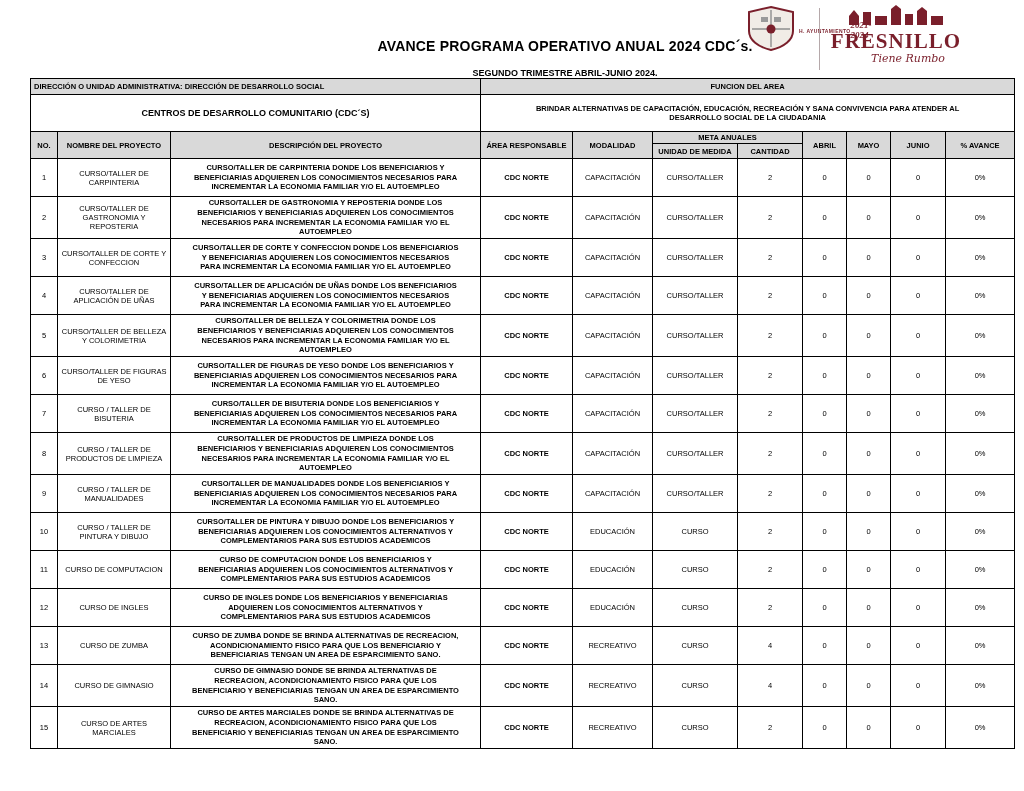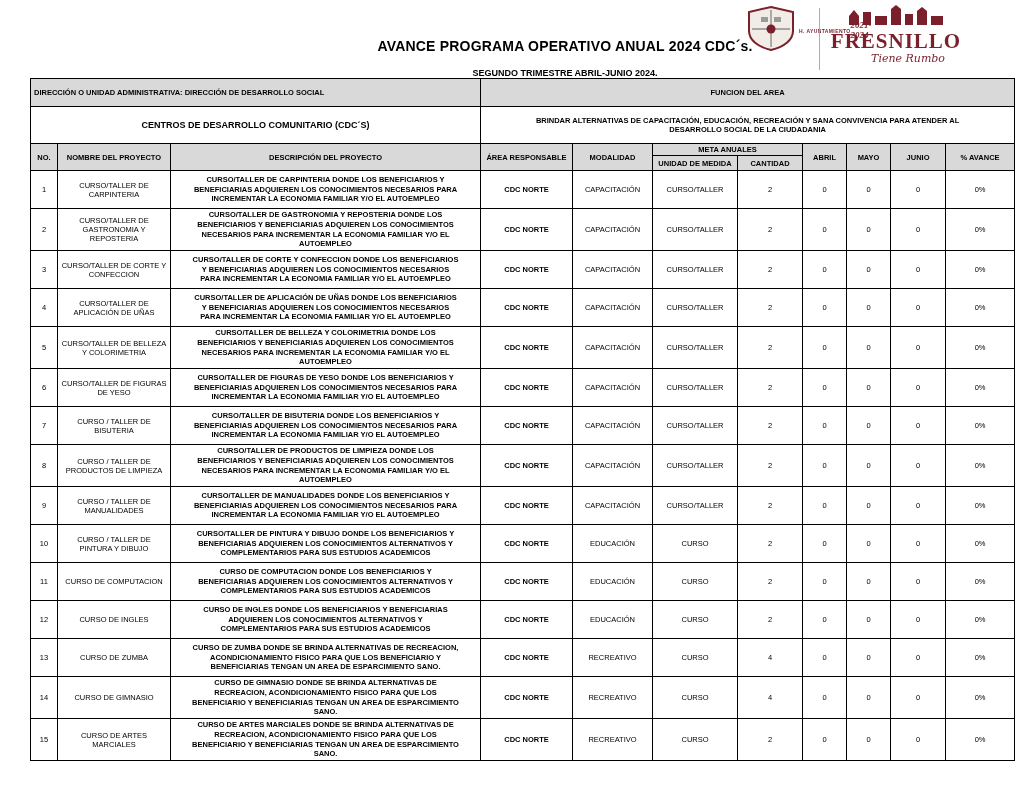--- a/index.html
+++ b/index.html
@@ -17,21 +17,21 @@
   .crest-years { font-size: 9px; color: #7a1f2b; font-family: "Liberation Serif", serif; font-style: italic; font-weight: bold; }
   .logo-divider { width: 1px; height: 62px; background: #b5a8aa; margin-top: 3px; }
   .brand { display: flex; flex-direction: column; align-items: center; width: 132px; }
   .brand-name { font-family: "Liberation Serif", serif; font-weight: bold; font-size: 21px; color: #7a1f2b; letter-spacing: 1px; line-height: 1; margin-top: 2px; }
   .brand-tagline { font-family: "DejaVu Serif", serif; font-style: italic; font-size: 11px; color: #7a1f2b; align-self: flex-end; margin-right: 17px; }
 
   .report-table { border-collapse: collapse; table-layout: fixed; width: 984px; margin-left: 30px; }
   .report-table th, .report-table td { border: 1px solid #000; vertical-align: middle; overflow: hidden; }
   .report-table thead th { background: #d9d9d9; font-size: 7.5px; font-weight: bold; text-align: center; padding: 1px 2px; }
   .report-table thead th.white-bg { background: #ffffff; }
-  .admin-left { text-align: left !important; padding-left: 3px !important; height: 28px; }
+  .admin-left { text-align: left !important; padding-left: 3px !important; height: 16px; }
   .cdc-title { font-size: 9px !important; height: 37px; margin-left: 21px; }
   .function-text { padding: 2px 36px !important; }
   .meta-row-h { height: 12px; }
   .sub-row-h { height: 15px; }
 
   .report-table tbody td { font-size: 7.5px; text-align: center; height: 38px; padding: 1px 2px; background: #fff; }
   .report-table tbody td.desc-cell { text-align: center; line-height: 1.3; padding: 1px 21px; font-weight: bold; }
   .report-table tbody td.area-cell { font-weight: bold; }
 </style>
 </head>

